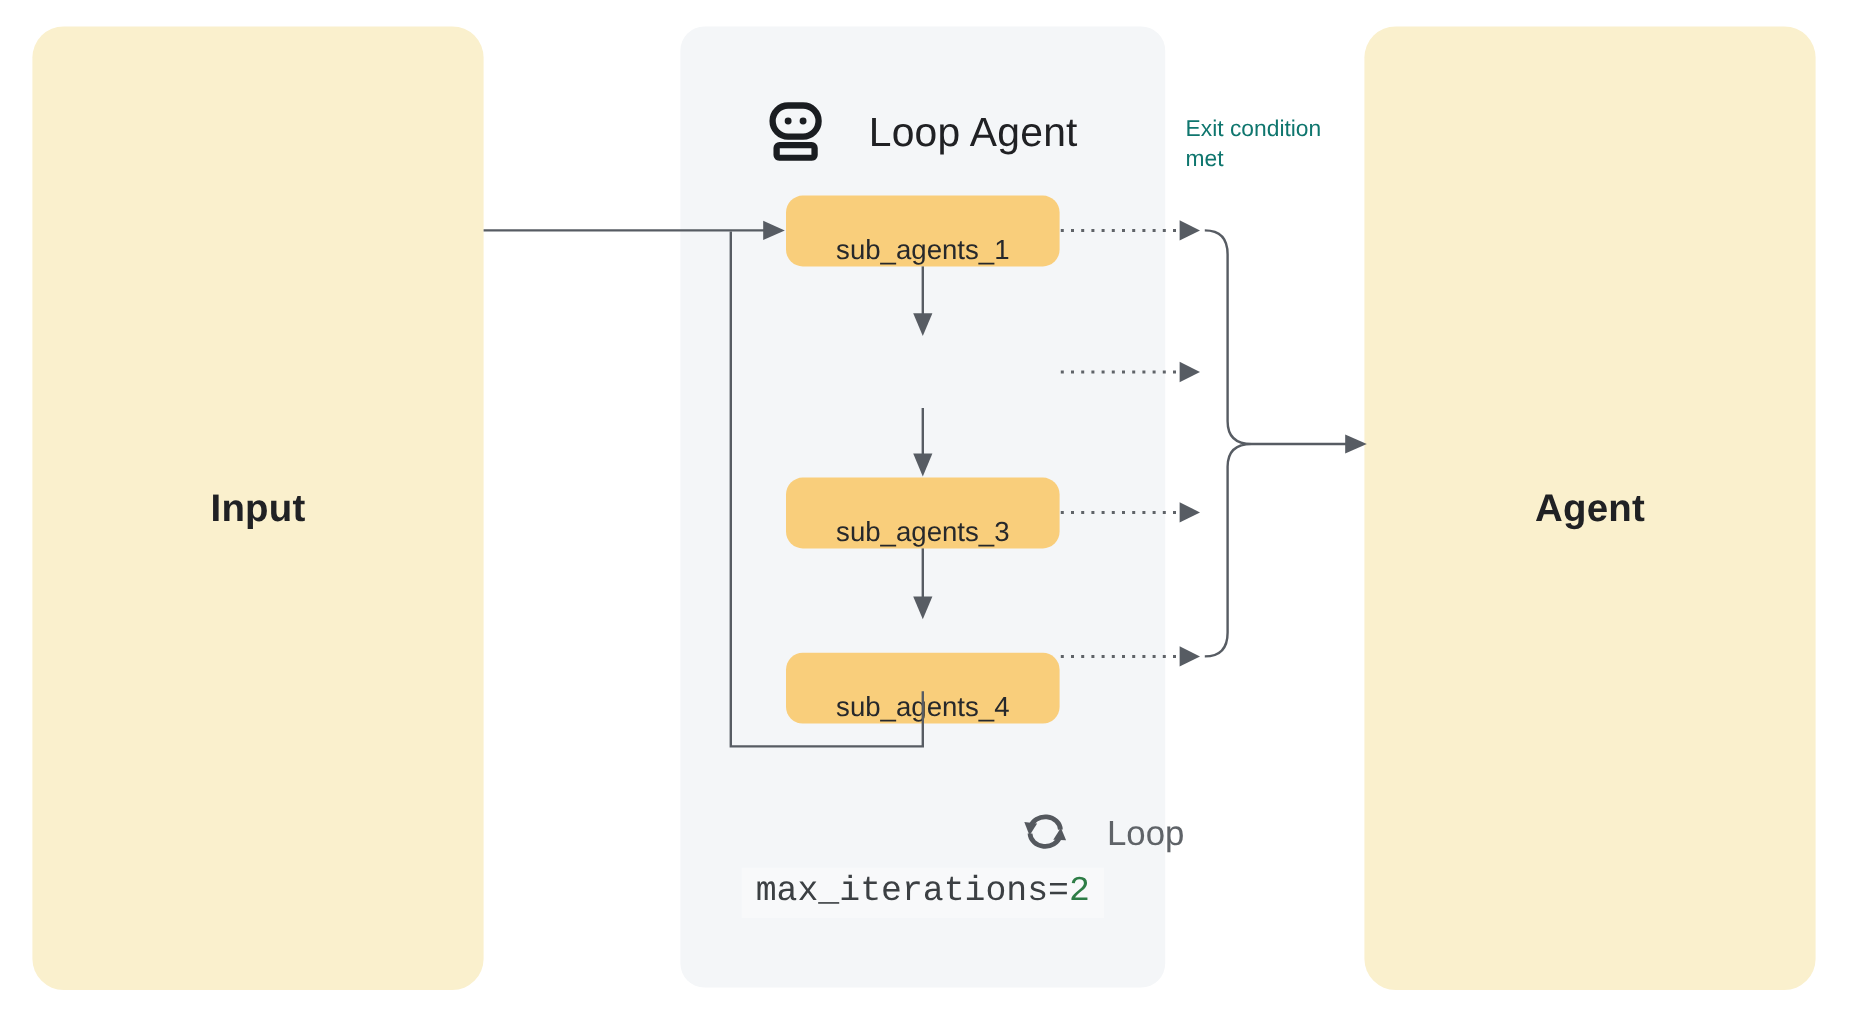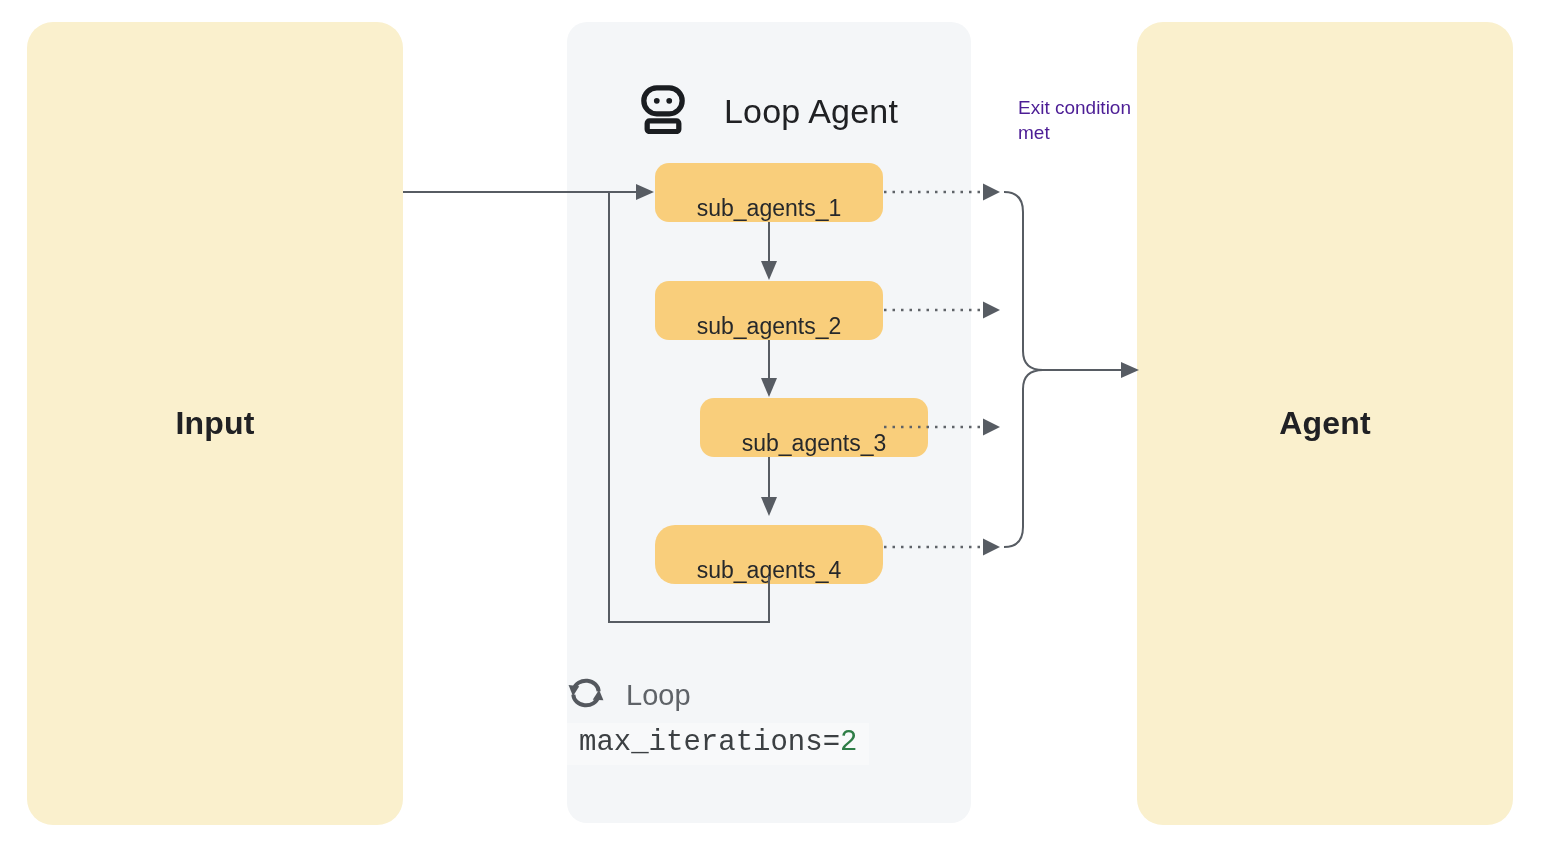--- a/index.html
+++ b/index.html
@@ -41,45 +41,45 @@
 
   
   .sub-agent {
     position: absolute; left: 88px; width: 228px; height: 59px;
     background: #F9CE7B; border-radius: 14px;
     display: flex; align-items: flex-end; justify-content: center;
     font-size: 23px; color: #26282B;
   }
   #sub-agent-1 { top: 141px; }
   #sub-agent-2 { top: 259px; }
-  #sub-agent-3 { top: 376px; margin-left: 45px; }
-  #sub-agent-4 { top: 503px; border-radius: 20px; }
+  #sub-agent-3 { top: 376px; }
+  #sub-agent-4 { top: 522px; }
 
   
   .loop-row {
-    position: absolute; left: 0; top: 652px; width: 100%;
-    display: flex; align-items: center; justify-content: flex-start; gap: 21px;
+    position: absolute; left: 16px; top: 652px; width: 100%;
+    display: flex; align-items: center; justify-content: flex-end; gap: 32px;
   }
   .loop-label { font-size: 29px; color: #5F6368; }
   .code-row {
     position: absolute; left: 0; top: 701px; width: 100%;
-    display: flex; 
+    display: flex; justify-content: center;
   }
   .code-chip {
     background: #F8F9FA;
     padding: 3px 12px 6px 12px;
     font-family: "Liberation Mono", "DejaVu Sans Mono", monospace;
     font-size: 29px; color: #3C4043; white-space: nowrap;
   }
   .code-chip .code-value { color: #2E7D46; }
 
   
   .exit-note {
-    position: absolute; left: 1018px; top: 95px; width: 118px;
-    font-size: 19px; line-height: 25px; color: #4c1d95;
+    position: absolute; left: 988px; top: 95px; width: 118px;
+    font-size: 19px; line-height: 25px; color: #0f766e;
   }
 
   
   .overlay {
     position: absolute; left: 0; top: 0;
     pointer-events: none;
   }
   .conn  { stroke: #575C63; stroke-width: 2; fill: none; }
   .conn-dotted { stroke: #5F6368; stroke-width: 2.5; fill: none; stroke-dasharray: 2.5 6; }
   .head  { fill: #575C63; stroke: none; }
@@ -104,23 +104,20 @@
           <circle cx="17.5" cy="17.5" r="3" fill="#1A1D21"></circle>
           <circle cx="30.5" cy="17.5" r="3" fill="#1A1D21"></circle>
           <rect x="7.5" y="38.5" width="33" height="11" rx="2.5" fill="none" stroke="#1A1D21" stroke-width="5.5"></rect>
         </svg>
       </span>
       <span class="agent-title">Loop Agent</span>
     </div>
 
     <div class="sub-agent" id="sub-agent-1">
       <span>sub_agents_1</span>
-    </div>
-    <div class="sub-agent" id="sub-agent-2">
-      <span>sub_agents_2</span>
     </div>
     <div class="sub-agent" id="sub-agent-3">
       <span>sub_agents_3</span>
     </div>
     <div class="sub-agent" id="sub-agent-4">
       <span>sub_agents_4</span>
     </div>
 
     <div class="loop-row">
       <span>

